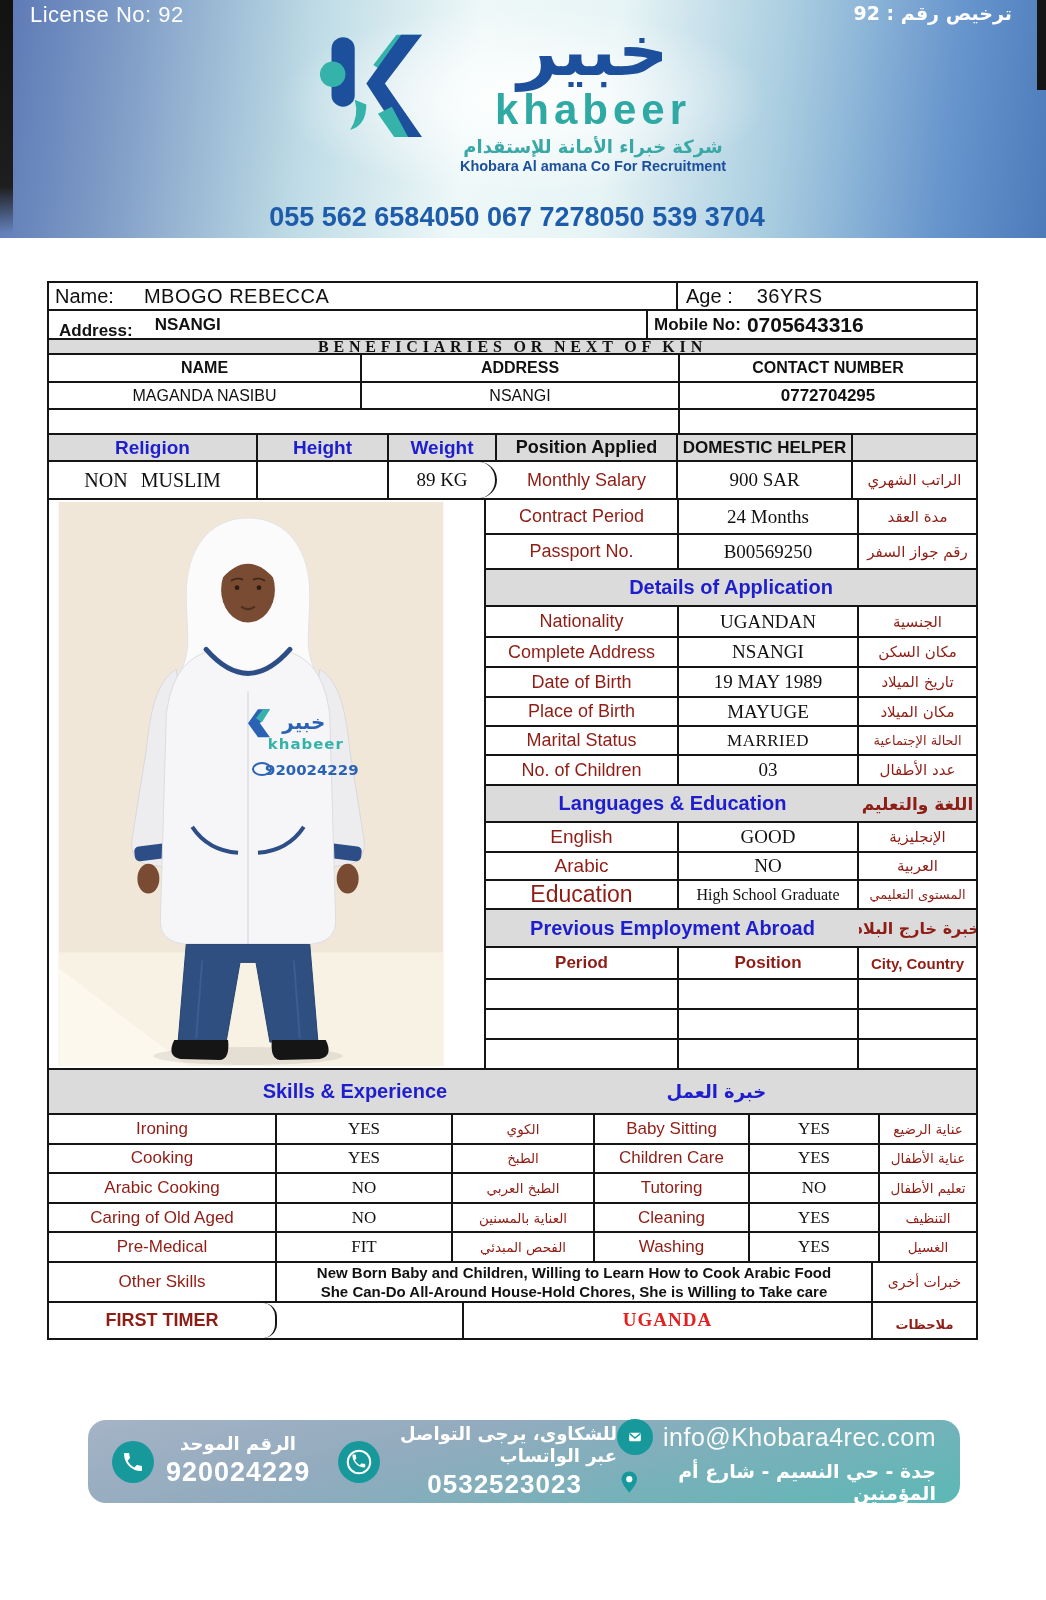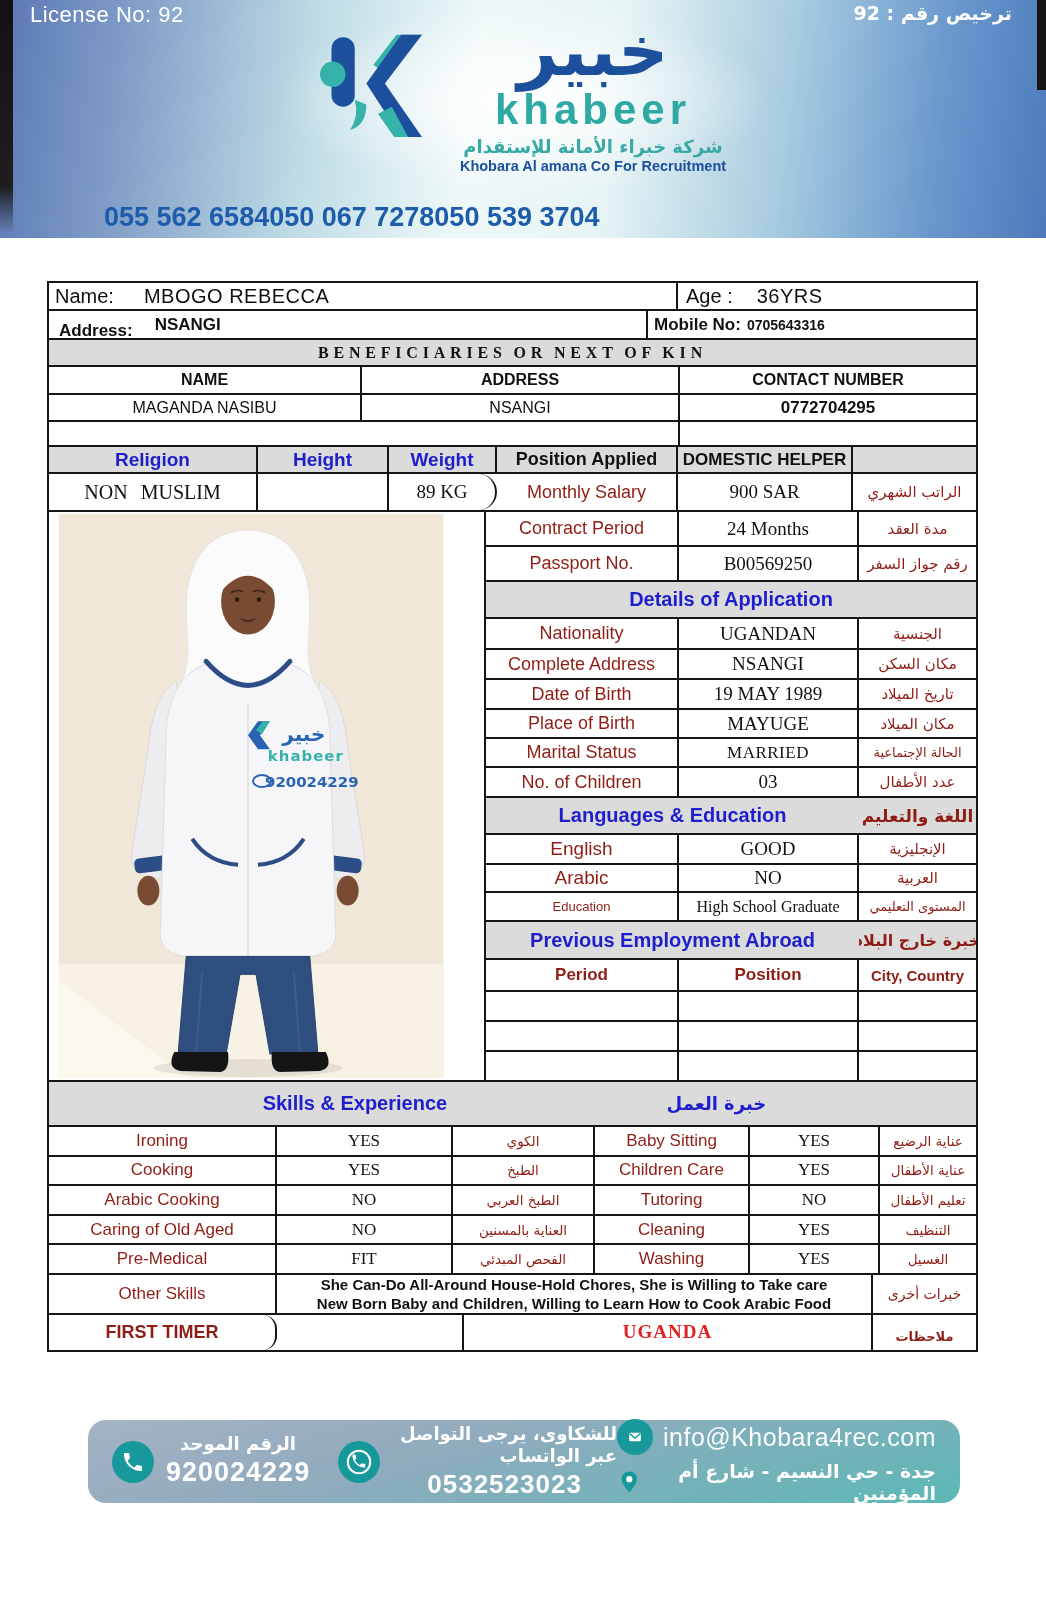--- a/index.html
+++ b/index.html
@@ -18,21 +18,21 @@
   .lic-l{ position:absolute; left:30px; top:2px; color:#fff; font-size:22px; letter-spacing:.5px; }
   .lic-r{ position:absolute; right:34px; top:2px; color:#fff; font-size:19px; font-weight:bold;
           direction:rtl; font-family:"DejaVu Sans", sans-serif; }
   .logo{ position:absolute; left:50%; top:8px; transform:translateX(-50%);
          display:flex; gap:24px; align-items:flex-start; }
   .ltxts{ display:flex; flex-direction:column; align-items:center; }
   .l-ar{ font-family:"DejaVu Sans", sans-serif; font-weight:bold; color:#1c4f9c; font-size:70px; line-height:1.25; }
   .l-en{ color:#2fa9a4; font-size:42px; font-weight:bold; letter-spacing:5px; margin-top:-10px; }
   .l-sub-ar{ color:#3aa9a6; font-size:18px; margin-top:2px; font-family:"DejaVu Sans", sans-serif; font-weight:bold; }
   .l-sub-en{ color:#1c4f9c; font-size:14.5px; font-weight:bold; margin-top:1px; }
-  .phones{ position:absolute; left:0; right:12px; bottom:5px; display:flex; justify-content:flex-start;
+  .phones{ position:absolute; left:0; right:12px; bottom:5px; display:flex; justify-content:center;
            padding:0 104px; color:#1d5cab; font-weight:bold; font-size:27px; }
 
   
   .doc{ position:absolute; left:47px; top:281px; width:931px; border:2px solid #151515; background:#fff;
         color:#111; }
   .row{ display:grid; border-bottom:2px solid #151515; }
   .row:last-child{ border-bottom:none; }
   .c{ display:flex; align-items:center; justify-content:center; border-right:2px solid #151515;
       overflow:hidden; white-space:nowrap; }
   .c:last-child{ border-right:none; }
@@ -125,25 +125,25 @@
       </div>
     </div>
 
     <div class="row" style="grid-template-columns:599px 328px; height:29px;">
       <div class="c left" style="padding-left:10px;">
         <span class="bold" style="font-size:17px;margin-top:12px;">Address:</span>
         <span class="bold" style="font-size:17px; margin-left:22px;">NSANGI</span>
       </div>
       <div class="c left" style="padding-left:6px;">
         <span class="bold" style="font-size:17px;">Mobile No:</span>
-        <span class="bold" style="font-size:14px; margin-left:6px;">0705643316</span>
-      </div>
-    </div>
-
-    <div class="row noborder gray" style="grid-template-columns:927px; height:27px;">
+        <span class="bold" style="font-size:21px; margin-left:6px;">0705643316</span>
+      </div>
+    </div>
+
+    <div class="row noborder gray" style="grid-template-columns:927px; height:15px;">
       <div class="c benef-title">BENEFICIARIES OR NEXT OF KIN</div>
     </div>
 
     <div class="row" style="grid-template-columns:313px 318px 296px; height:28px;">
       <div class="c bold" style="font-size:16px;">NAME</div>
       <div class="c bold" style="font-size:16px;">ADDRESS</div>
       <div class="c bold" style="font-size:16px;">CONTACT NUMBER</div>
     </div>
 
     <div class="row" style="grid-template-columns:313px 318px 296px; height:27px;">
@@ -279,21 +279,21 @@
           <div class="c maroon" style="font-size:19px;">English</div>
           <div class="c serif dval">GOOD</div>
           <div class="c maroon arb dar">الإنجليزية</div>
         </div>
         <div class="drow" style="height:28px;">
           <div class="c maroon" style="font-size:19px;">Arabic</div>
           <div class="c serif dval">NO</div>
           <div class="c maroon arb dar">العربية</div>
         </div>
         <div class="drow" style="height:29px;">
-          <div class="c maroon" style="font-size:13px;text-align:center;">Education</div>
+          <div class="c maroon" style="font-size:23px;text-align:center;">Education</div>
           <div class="c serif" style="font-size:16px;">High School Graduate</div>
           <div class="c maroon arb" style="font-size:13px;">المستوى التعليمي</div>
         </div>
 
         <div class="drow gray noborder" style="grid-template-columns:373px 117px; height:38px;">
           <div class="c blue" style="font-size:20px;">Previous Employment Abroad</div>
           <div class="c maroon arb bold" style="font-size:16px;">خبرة خارج البلاد</div>
         </div>
 
         <div class="drow" style="height:32px;">
@@ -365,22 +365,22 @@
       <div class="c serif" style="font-size:17px;">FIT</div>
       <div class="c maroon arb sk-ar">الفحص المبدئي</div>
       <div class="c maroon" style="font-size:17px;">Washing</div>
       <div class="c serif" style="font-size:17px;">YES</div>
       <div class="c maroon arb sk-ar">الغسيل</div>
     </div>
 
     <div class="row" style="grid-template-columns:228px 596px 103px; height:40px;">
       <div class="c maroon" style="font-size:17px;">Other Skills</div>
       <div class="othertxt">
+        <span>New Born Baby and Children, Willing to Learn How to Cook Arabic Food</span>
         <span>She Can-Do All-Around House-Hold Chores, She is Willing to Take care</span>
-        <span>New Born Baby and Children, Willing to Learn How to Cook Arabic Food</span>
       </div>
       <div class="c maroon arb" style="font-size:14px;">خبرات أخرى</div>
     </div>
 
     <div class="row" style="grid-template-columns:228px 187px 409px 103px; height:35px;">
       <div class="c maroon bold" style="font-size:18px;border-radius:14px;">FIRST TIMER</div>
       <div class="c"></div>
       <div class="c serif bold" style="font-size:19px; letter-spacing:1px; color:#e32020;">UGANDA</div>
       <div class="c maroon arb bold" style="font-size:13px;margin-top:8px;">ملاحظات</div>
     </div>

